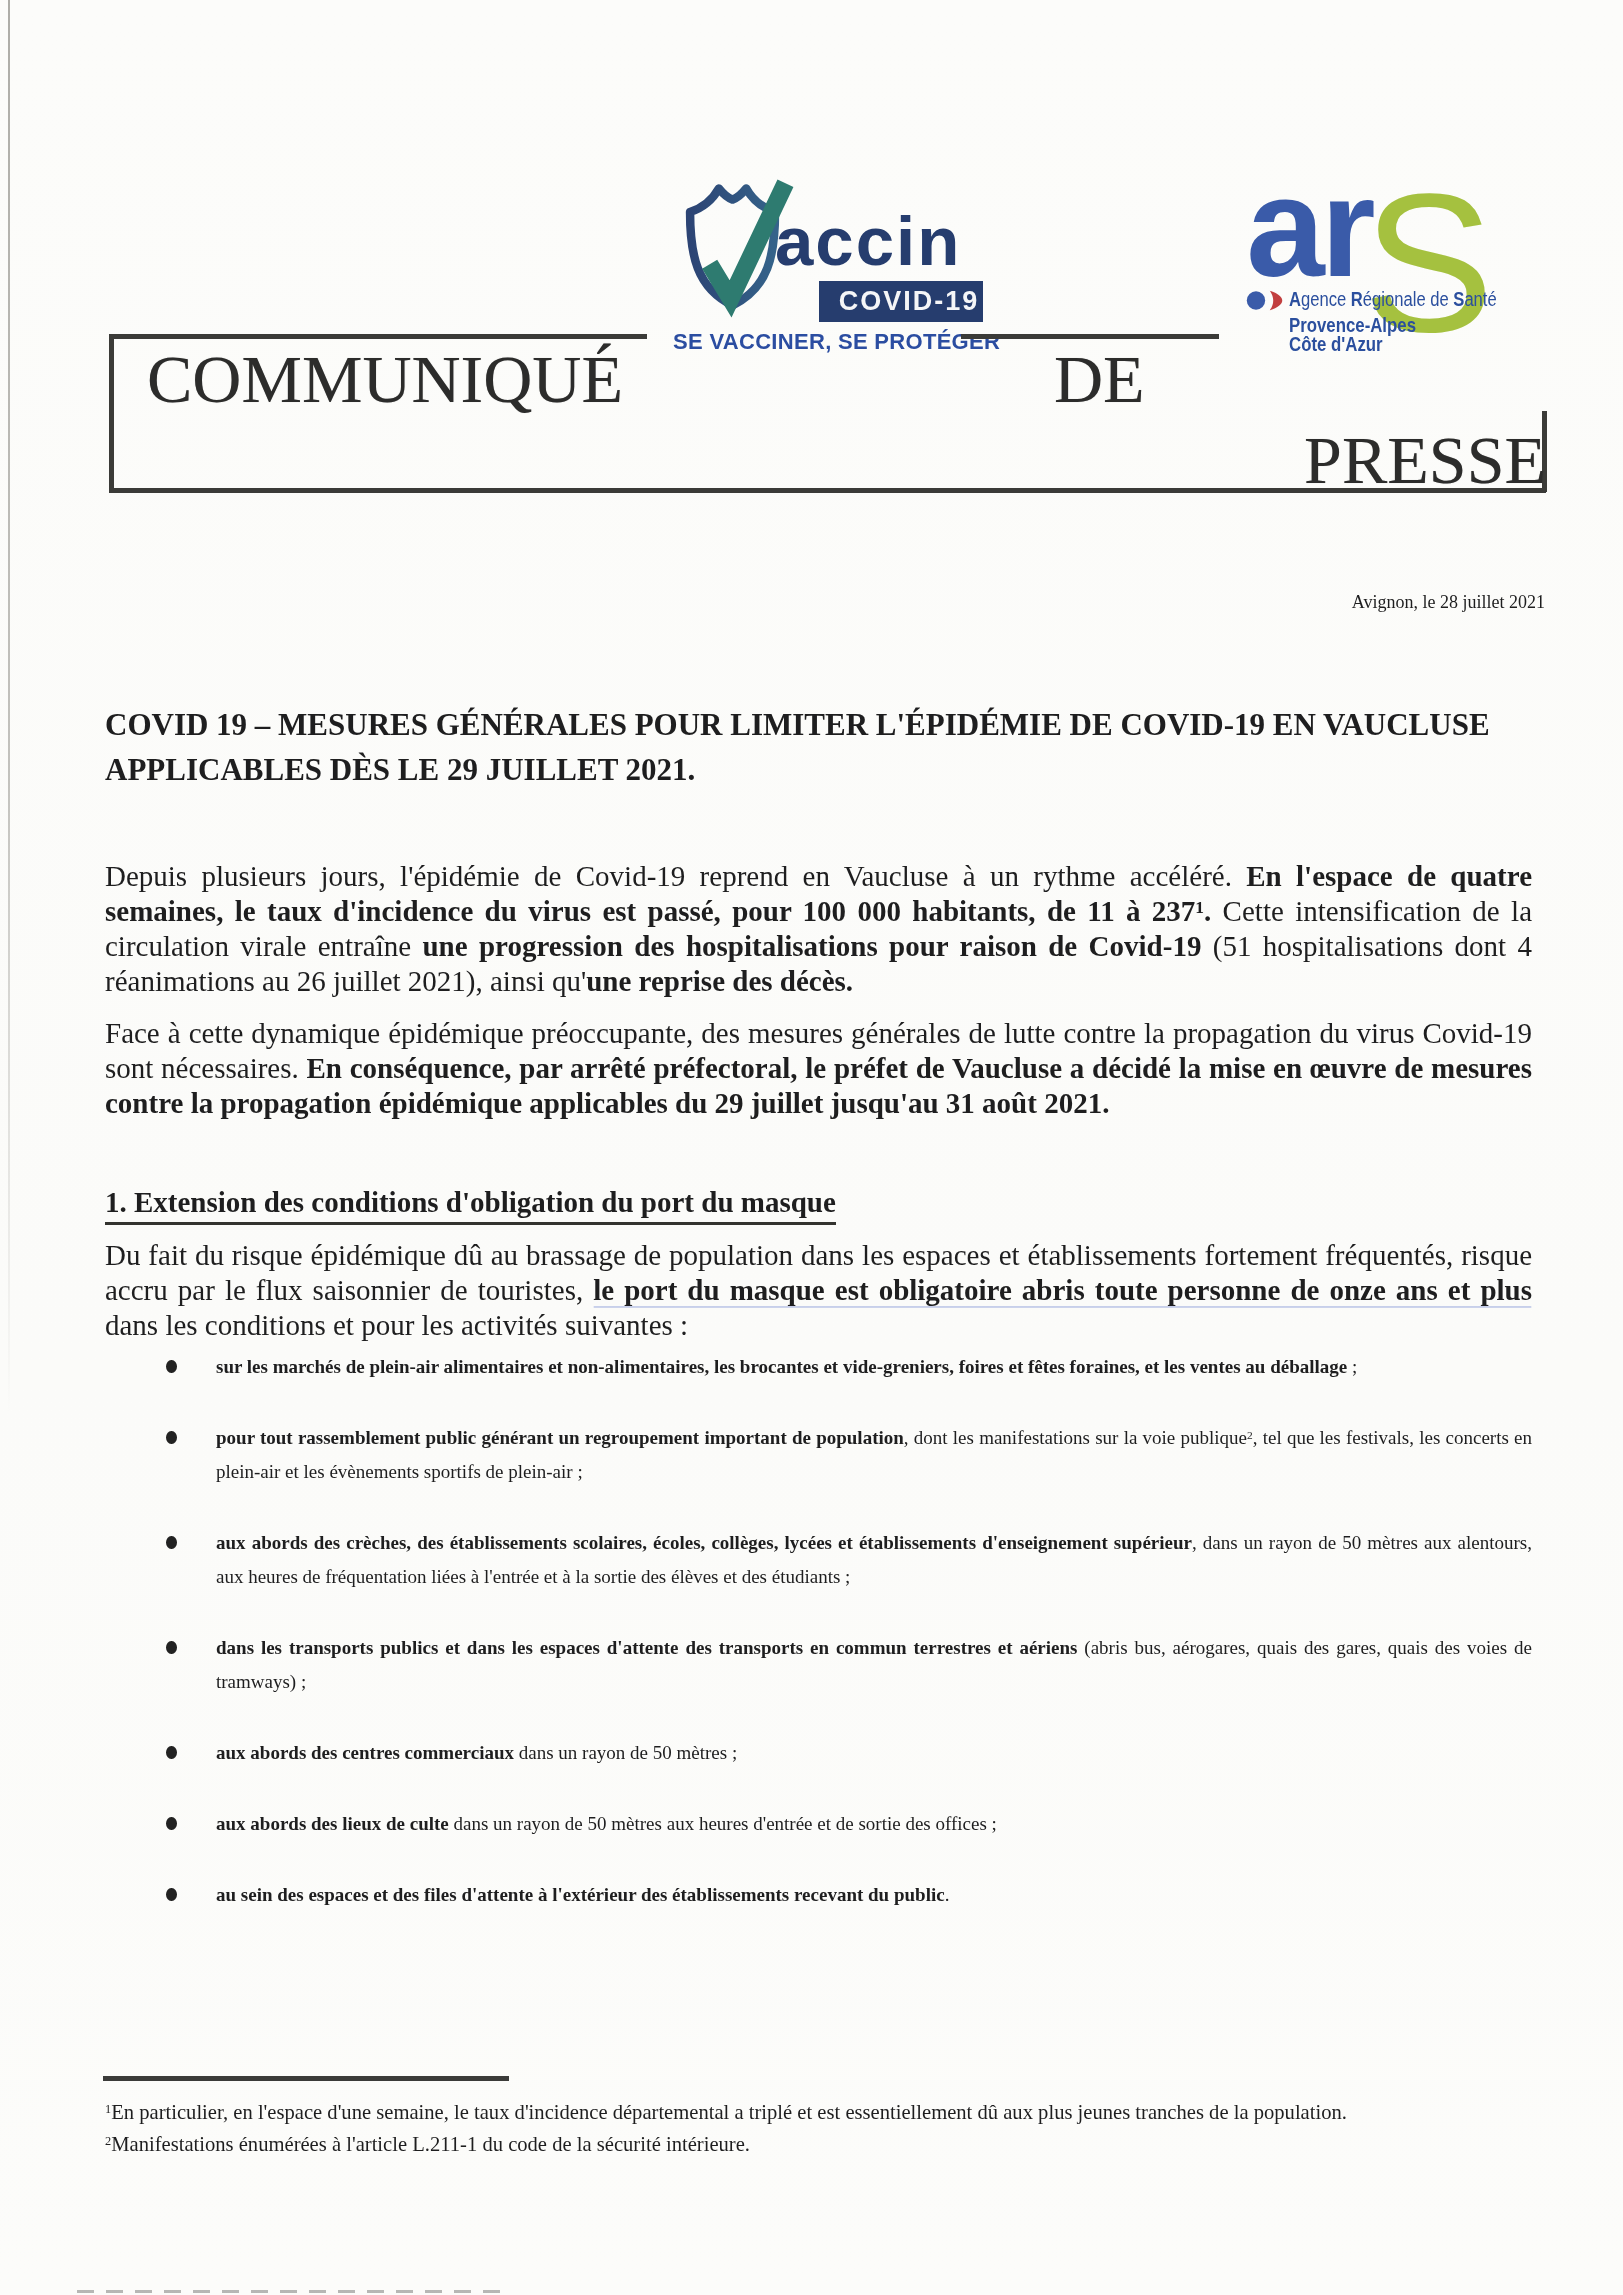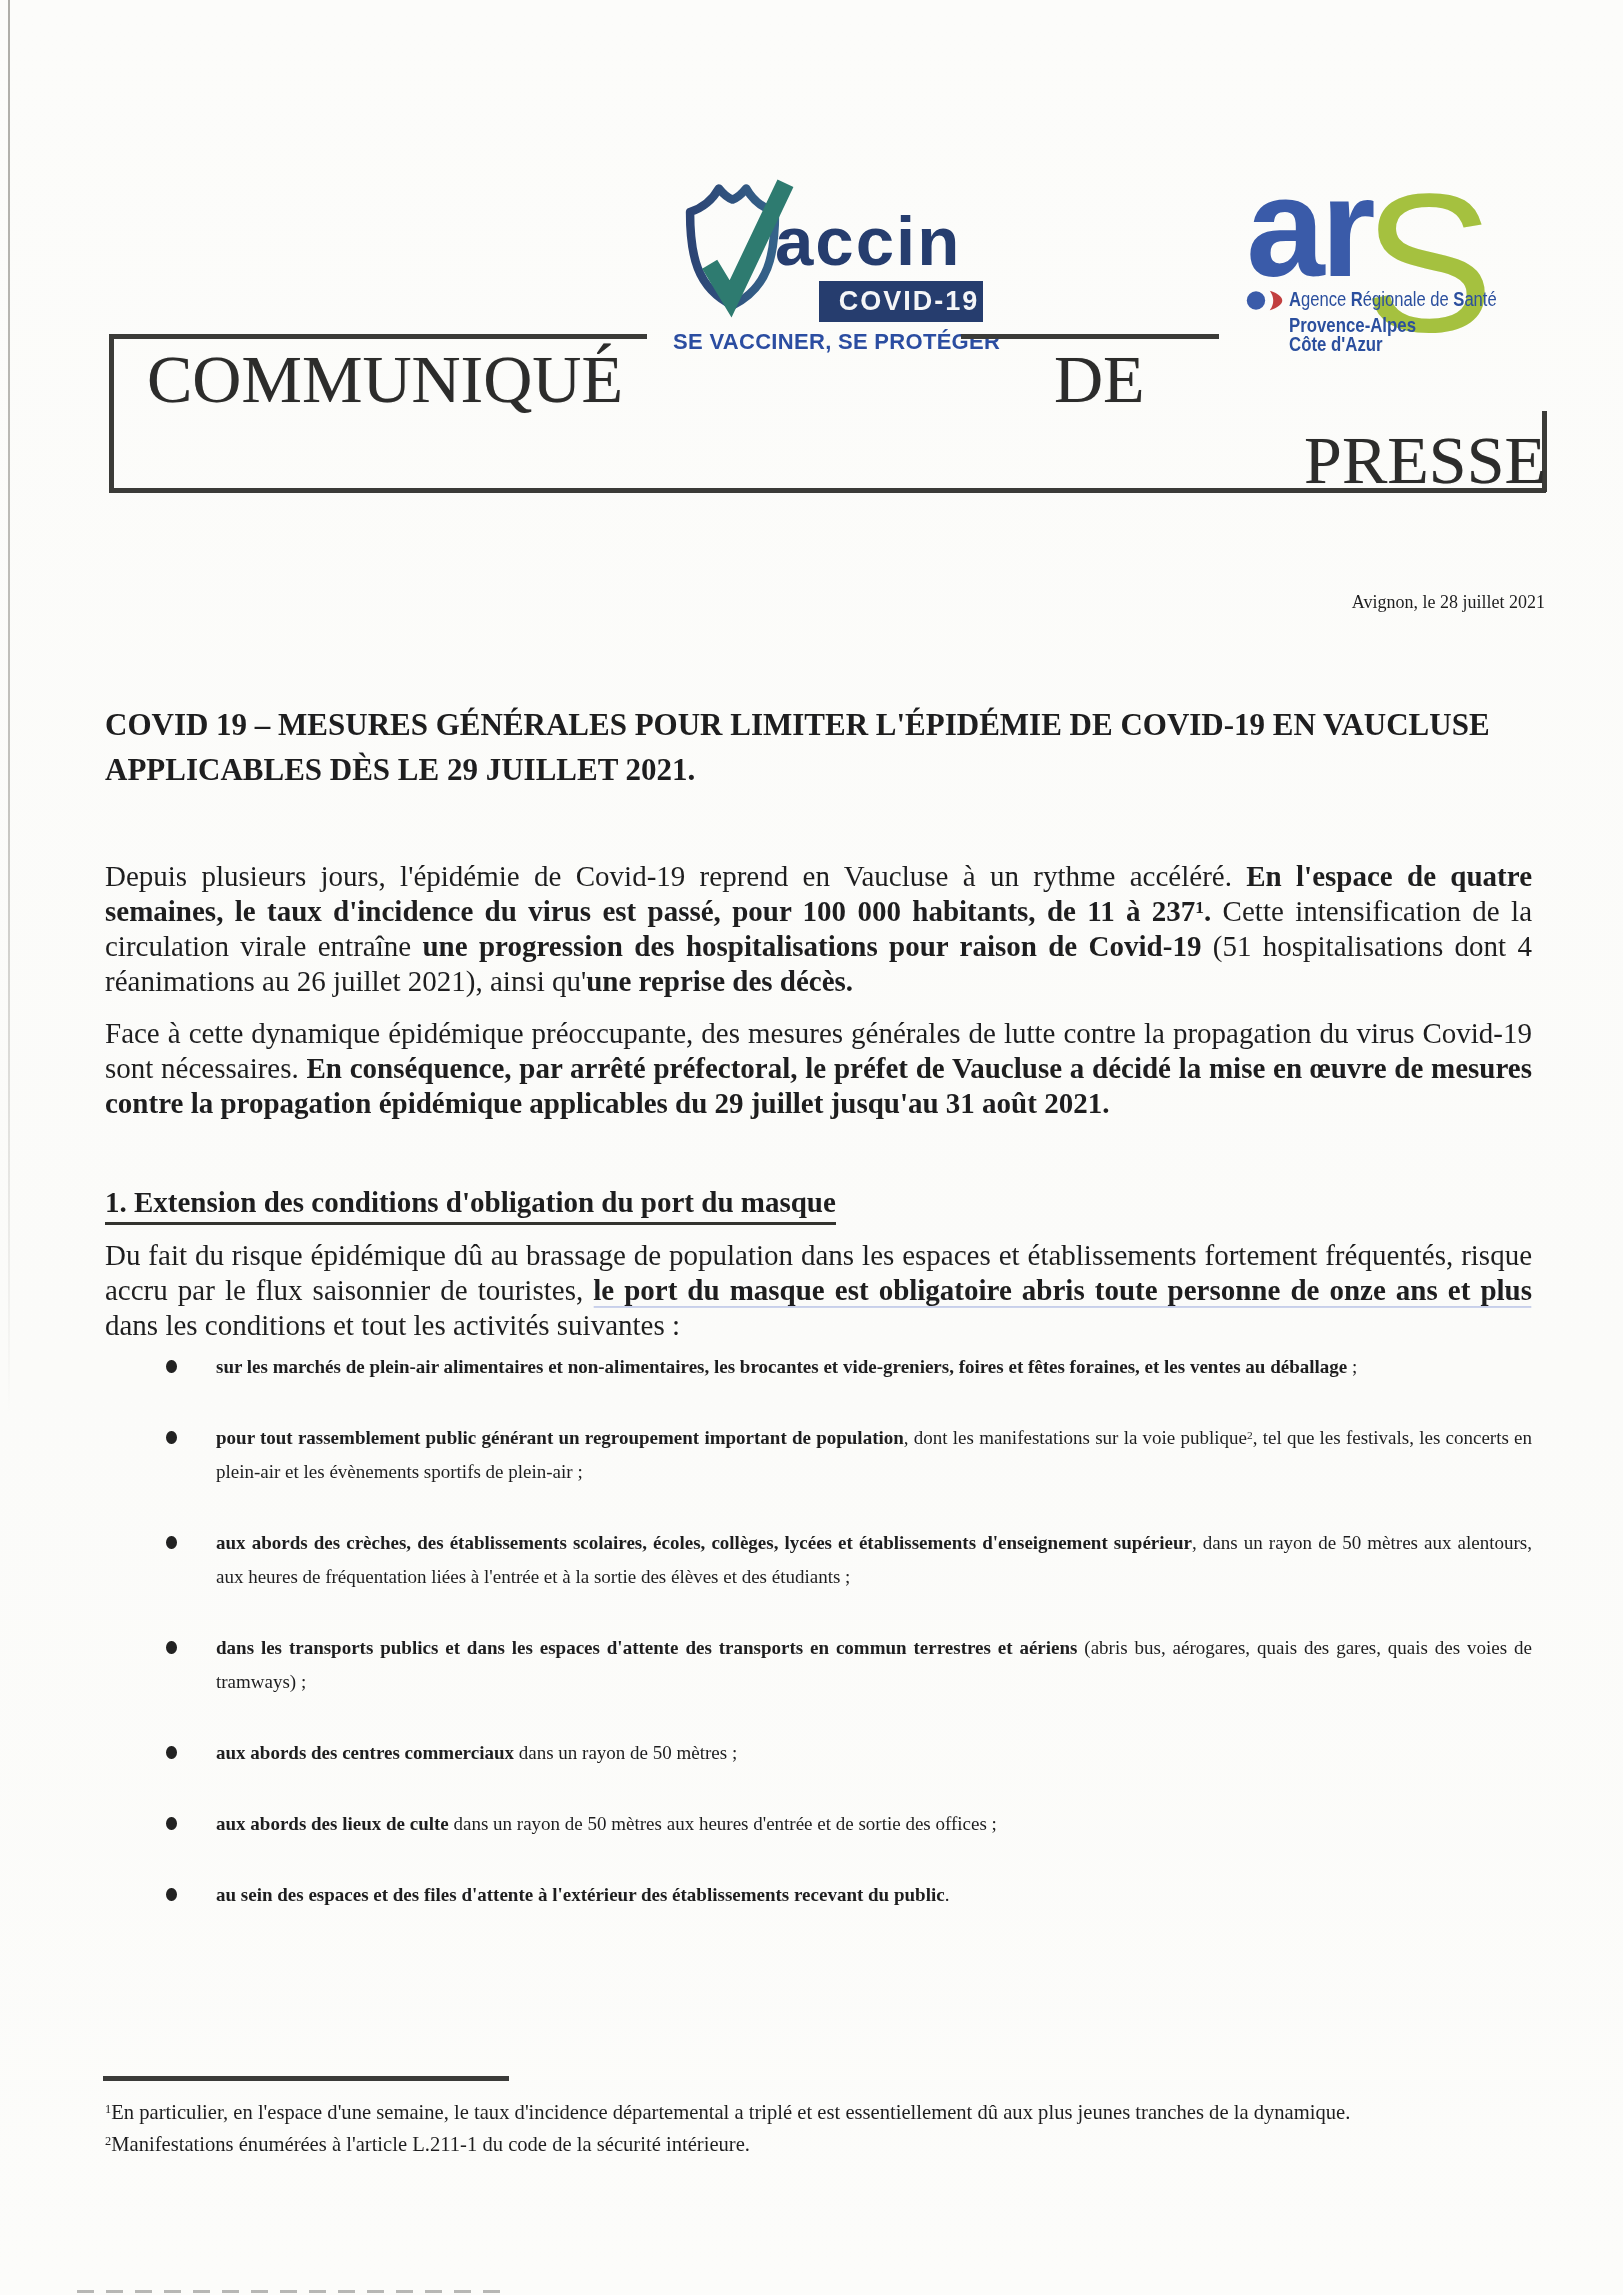--- a/index.html
+++ b/index.html
@@ -128,30 +128,30 @@
     <div>APPLICABLES DÈS LE 29 JUILLET 2021.</div>
   </div>
 
   <div class="para p1"><span>Depuis plusieurs jours, l'épidémie de Covid-19 reprend en Vaucluse à un rythme accéléré. </span><span class="b">En l'espace de quatre semaines, le taux d'incidence du virus est passé, pour 100 000 habitants, de 11 à 237</span><span class="b sup">1</span><span class="b">. </span><span>Cette intensification de la circulation virale entraîne </span><span class="b">une progression des hospitalisations pour raison de Covid-19 </span><span>(51 hospitalisations dont 4 réanimations au 26 juillet 2021), ainsi qu'</span><span class="b">une reprise des décès.</span></div>
   <div class="para p2"><span>Face à cette dynamique épidémique préoccupante, des mesures générales de lutte contre la propagation du virus Covid-19 sont nécessaires. </span><span class="b">En conséquence, par arrêté préfectoral, le préfet de Vaucluse a décidé la mise en œuvre de mesures contre la propagation épidémique applicables du 29 juillet jusqu'au 31 août 2021.</span></div>
 
   <div class="section-heading">
     <span class="hl">1. Extension des conditions d'obligation du port du masque</span>
   </div>
 
-  <div class="para p3"><span>Du fait du risque épidémique dû au brassage de population dans les espaces et établissements fortement fréquentés, risque accru par le flux saisonnier de touristes, </span><span class="b fringe">le port du masque est obligatoire abris toute personne de onze ans et plus</span><span> dans les conditions et tout les activités suivantes :</span></div>
+  <div class="para p3"><span>Du fait du risque épidémique dû au brassage de population dans les espaces et établissements fortement fréquentés, risque accru par le flux saisonnier de touristes, </span><span class="b fringe">le port du masque est obligatoire abris toute personne de onze ans et plus</span><span> dans les conditions et pour les activités suivantes :</span></div>
 
   <ul class="bullet-list">
     <li><span class="dot"></span><span><span class="b">sur les marchés de plein-air alimentaires et non-alimentaires, les brocantes et vide-greniers, foires et fêtes foraines, et les ventes au déballage</span><span> ;</span></span></li>
     <li><span class="dot"></span><span><span class="b">pour tout rassemblement public générant un regroupement important de population</span><span>, dont les manifestations sur la voie publique</span><span class="sup">2</span><span>, tel que les festivals, les concerts en plein-air et les évènements sportifs de plein-air ;</span></span></li>
     <li><span class="dot"></span><span><span class="b">aux abords des crèches, des établissements scolaires, écoles, collèges, lycées et établissements d'enseignement supérieur</span><span>, dans un rayon de 50 mètres aux alentours, aux heures de fréquentation liées à l'entrée et à la sortie des élèves et des étudiants ;</span></span></li>
     <li><span class="dot"></span><span><span class="b">dans les transports publics et dans les espaces d'attente des transports en commun terrestres et aériens</span><span> (abris bus, aérogares, quais des gares, quais des voies de tramways) ;</span></span></li>
     <li><span class="dot"></span><span><span class="b">aux abords des centres commerciaux</span><span> dans un rayon de 50 mètres ;</span></span></li>
     <li><span class="dot"></span><span><span class="b">aux abords des lieux de culte</span><span> dans un rayon de 50 mètres aux heures d'entrée et de sortie des offices ;</span></span></li>
     <li><span class="dot"></span><span><span class="b">au sein des espaces et des files d'attente à l'extérieur des établissements recevant du public</span><span>.</span></span></li>
   </ul>
 
   <div class="footnote-rule"></div>
-  <div class="footnote f1"><span class="sup">1</span><span>En particulier, en l'espace d'une semaine, le taux d'incidence départemental a triplé et est essentiellement dû aux plus jeunes tranches de la dynamique.</span></div>
+  <div class="footnote f1"><span class="sup">1</span><span>En particulier, en l'espace d'une semaine, le taux d'incidence départemental a triplé et est essentiellement dû aux plus jeunes tranches de la population.</span></div>
   <div class="footnote f2"><span class="sup">2</span><span>Manifestations énumérées à l'article L.211-1 du code de la sécurité intérieure.</span></div>
 
 </div>
 
 
 </body></html>

